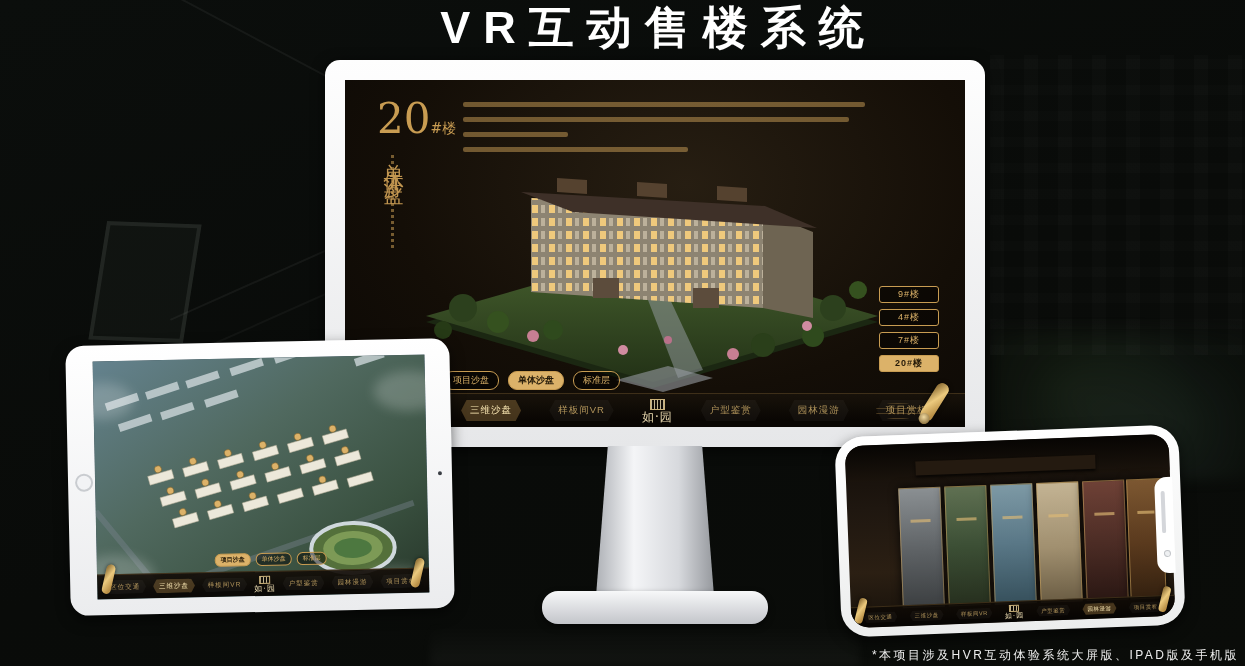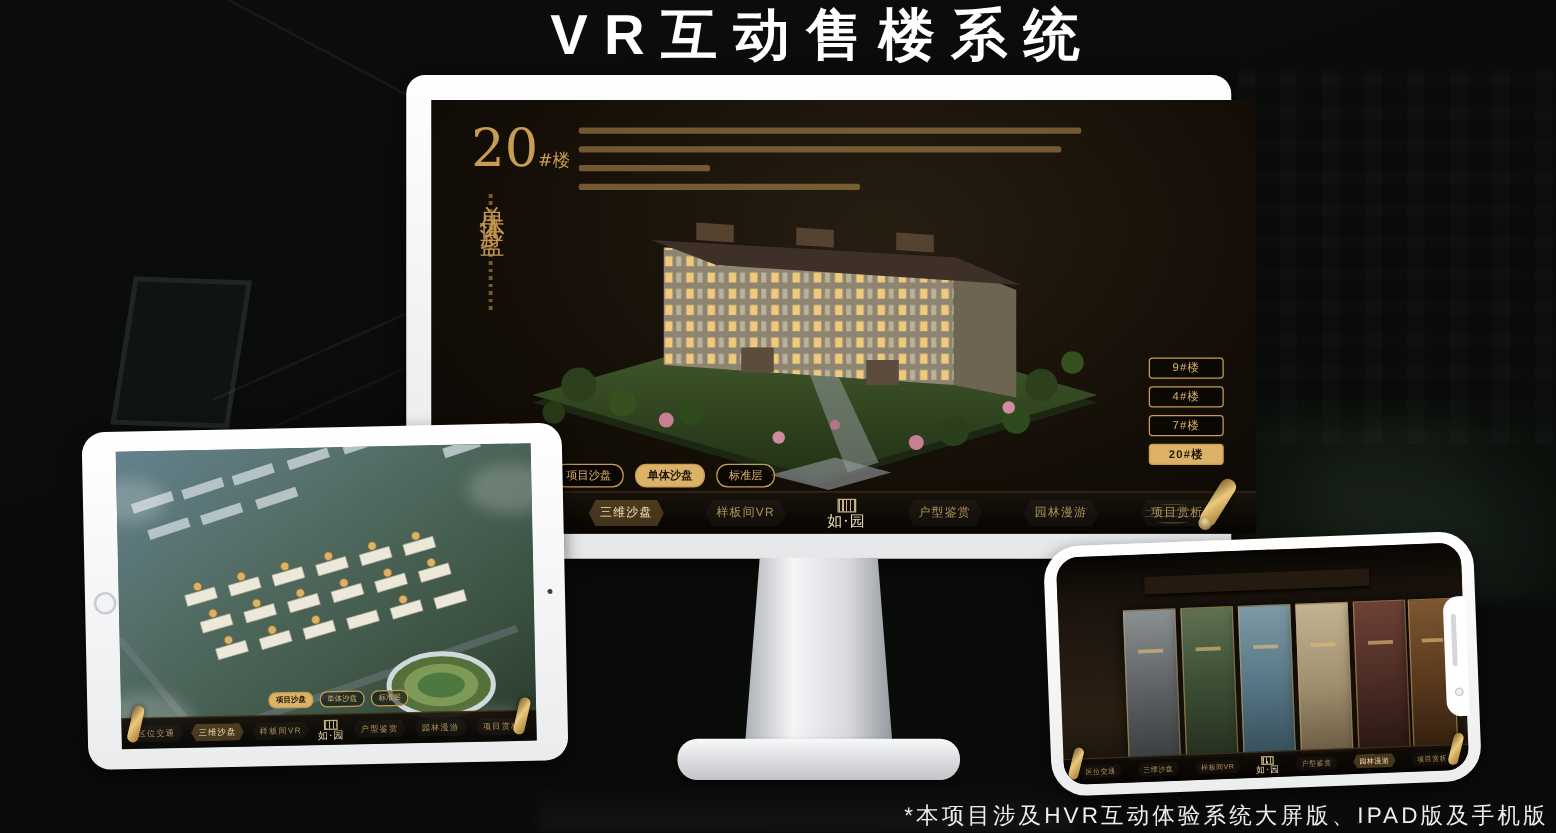--- a/index.html
+++ b/index.html
@@ -20,21 +20,21 @@
   .bg-trees{right:-15px;top:330px;width:270px;height:150px;filter:blur(7px);
             background:radial-gradient(circle at 30% 40%,rgba(70,110,60,.16),transparent 60%),
                        radial-gradient(circle at 70% 60%,rgba(60,100,70,.14),transparent 60%),
                        radial-gradient(circle at 50% 80%,rgba(120,140,150,.08),transparent 70%);}
   .bg-ground{left:430px;bottom:0;width:430px;height:42px;filter:blur(5px);
              background:linear-gradient(0deg,rgba(200,205,200,.05),transparent);}
 
   
   .page-title{position:absolute;top:0;left:0;width:100%;text-align:center;color:#fff;
               font-size:45px;font-weight:bold;letter-spacing:13px;line-height:56px;padding-left:36px;}
-  .footnote{position:absolute;right:6px;bottom:2px;color:#ededed;font-size:18px;letter-spacing:2.5px;}
+  .footnote{position:absolute;right:6px;bottom:2px;color:#ededed;font-size:12px;letter-spacing:2.5px;}
 
   
   .menu-bar{position:absolute;left:0;bottom:0;width:100%;
             background:linear-gradient(#18120a,#090603 80%);
             border-top:1px solid rgba(200,156,82,.28);
             display:flex;align-items:center;justify-content:space-evenly;}
   .menu-item{color:rgba(219,183,112,.78);white-space:nowrap;letter-spacing:1px;
              background:rgba(255,255,255,.035);
              clip-path:polygon(9% 0,91% 0,100% 50%,91% 100%,9% 100%,0 50%);}
   .menu-item.active{color:#f7e4b0;background:rgba(205,160,85,.30);
@@ -47,21 +47,21 @@
                border-radius:6px;box-shadow:0 0 4px rgba(0,0,0,.6);}
   .tab-pill{border:1px solid #c89c52;border-radius:9px;color:#dcb269;
             background:rgba(0,0,0,.45);white-space:nowrap;}
   .tab-pill.active{background:#dcb269;color:#241a09;font-weight:bold;}
 
   
   .monitor{position:absolute;left:325px;top:60px;width:660px;height:387px;
            background:linear-gradient(#fefefe,#e6e7e9);border-radius:15px;
            box-shadow:0 3px 14px rgba(0,0,0,.65);}
   .monitor-screen{position:absolute;left:20px;top:20px;width:620px;height:347px;overflow:hidden;
-           background:radial-gradient(ellipse at 55% 30%,#271e12 0%,#140e07 60%,#0b0805 100%);padding-left:40px;}
+           background:radial-gradient(ellipse at 55% 30%,#271e12 0%,#140e07 60%,#0b0805 100%);}
   .stand-neck{position:absolute;left:596px;top:446px;width:118px;height:150px;
            background:linear-gradient(90deg,#aeb1b6,#f4f5f7 32%,#d7d9dd 70%,#96999e);
            clip-path:polygon(10% 0,90% 0,100% 100%,0 100%);}
   .stand-base{position:absolute;left:542px;top:591px;width:226px;height:33px;border-radius:16px;
            background:linear-gradient(#f7f8f9,#c3c5ca);box-shadow:0 3px 6px rgba(0,0,0,.5);}
 
   
   .unit-block{position:absolute;left:32px;top:18px;color:#c89c52;}
   .unit-number{font-family:"DejaVu Serif",serif;font-size:42px;line-height:1;color:#c89c52;}
   .unit-suffix{font-size:14px;font-family:"DejaVu Serif",serif;}

